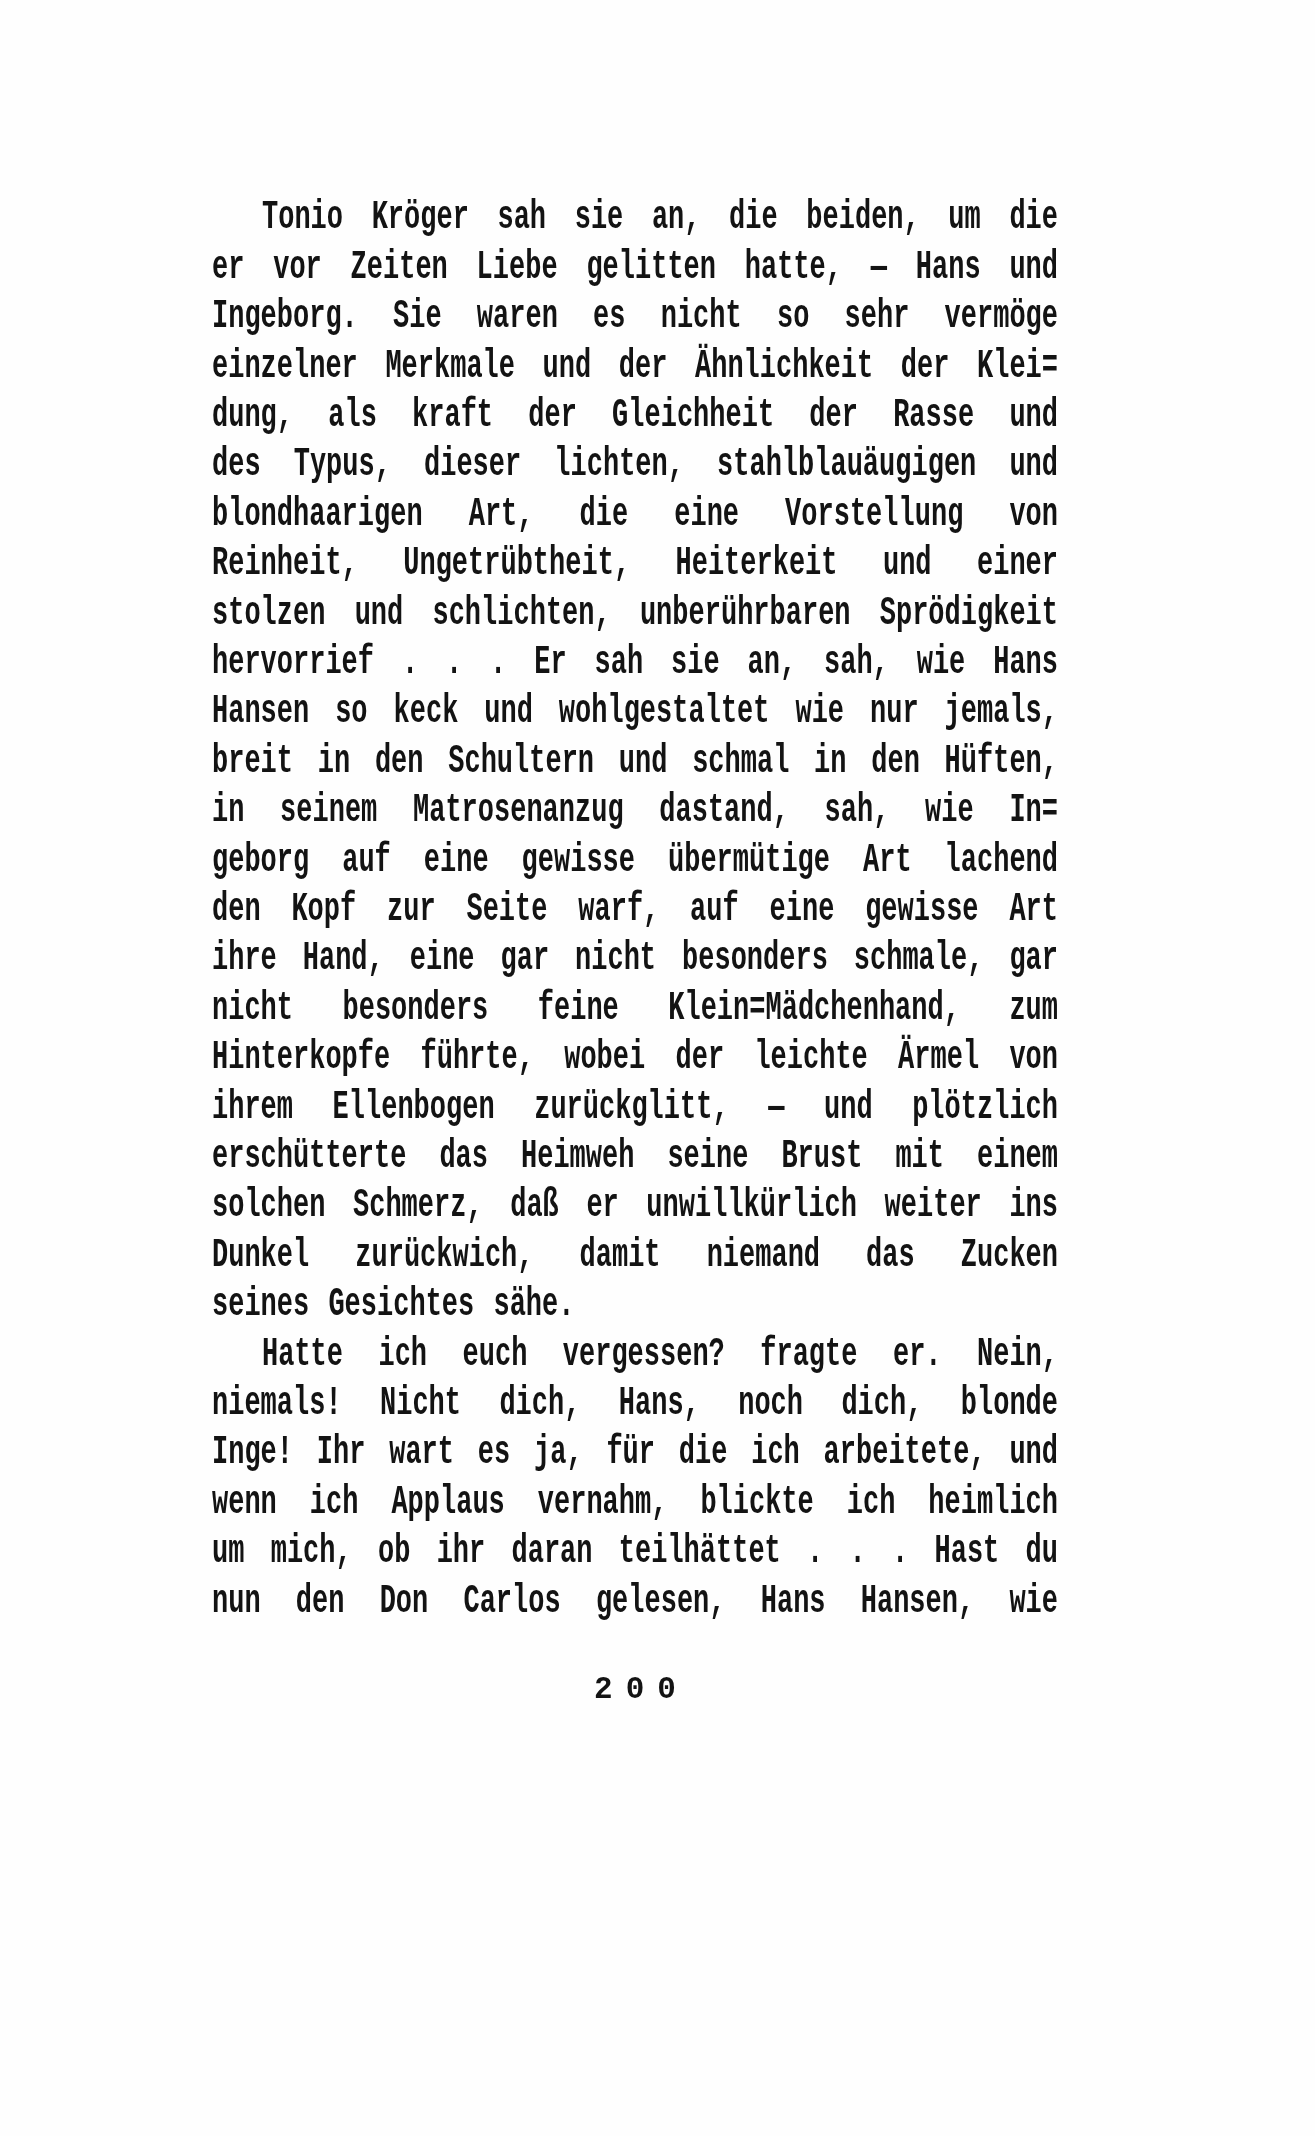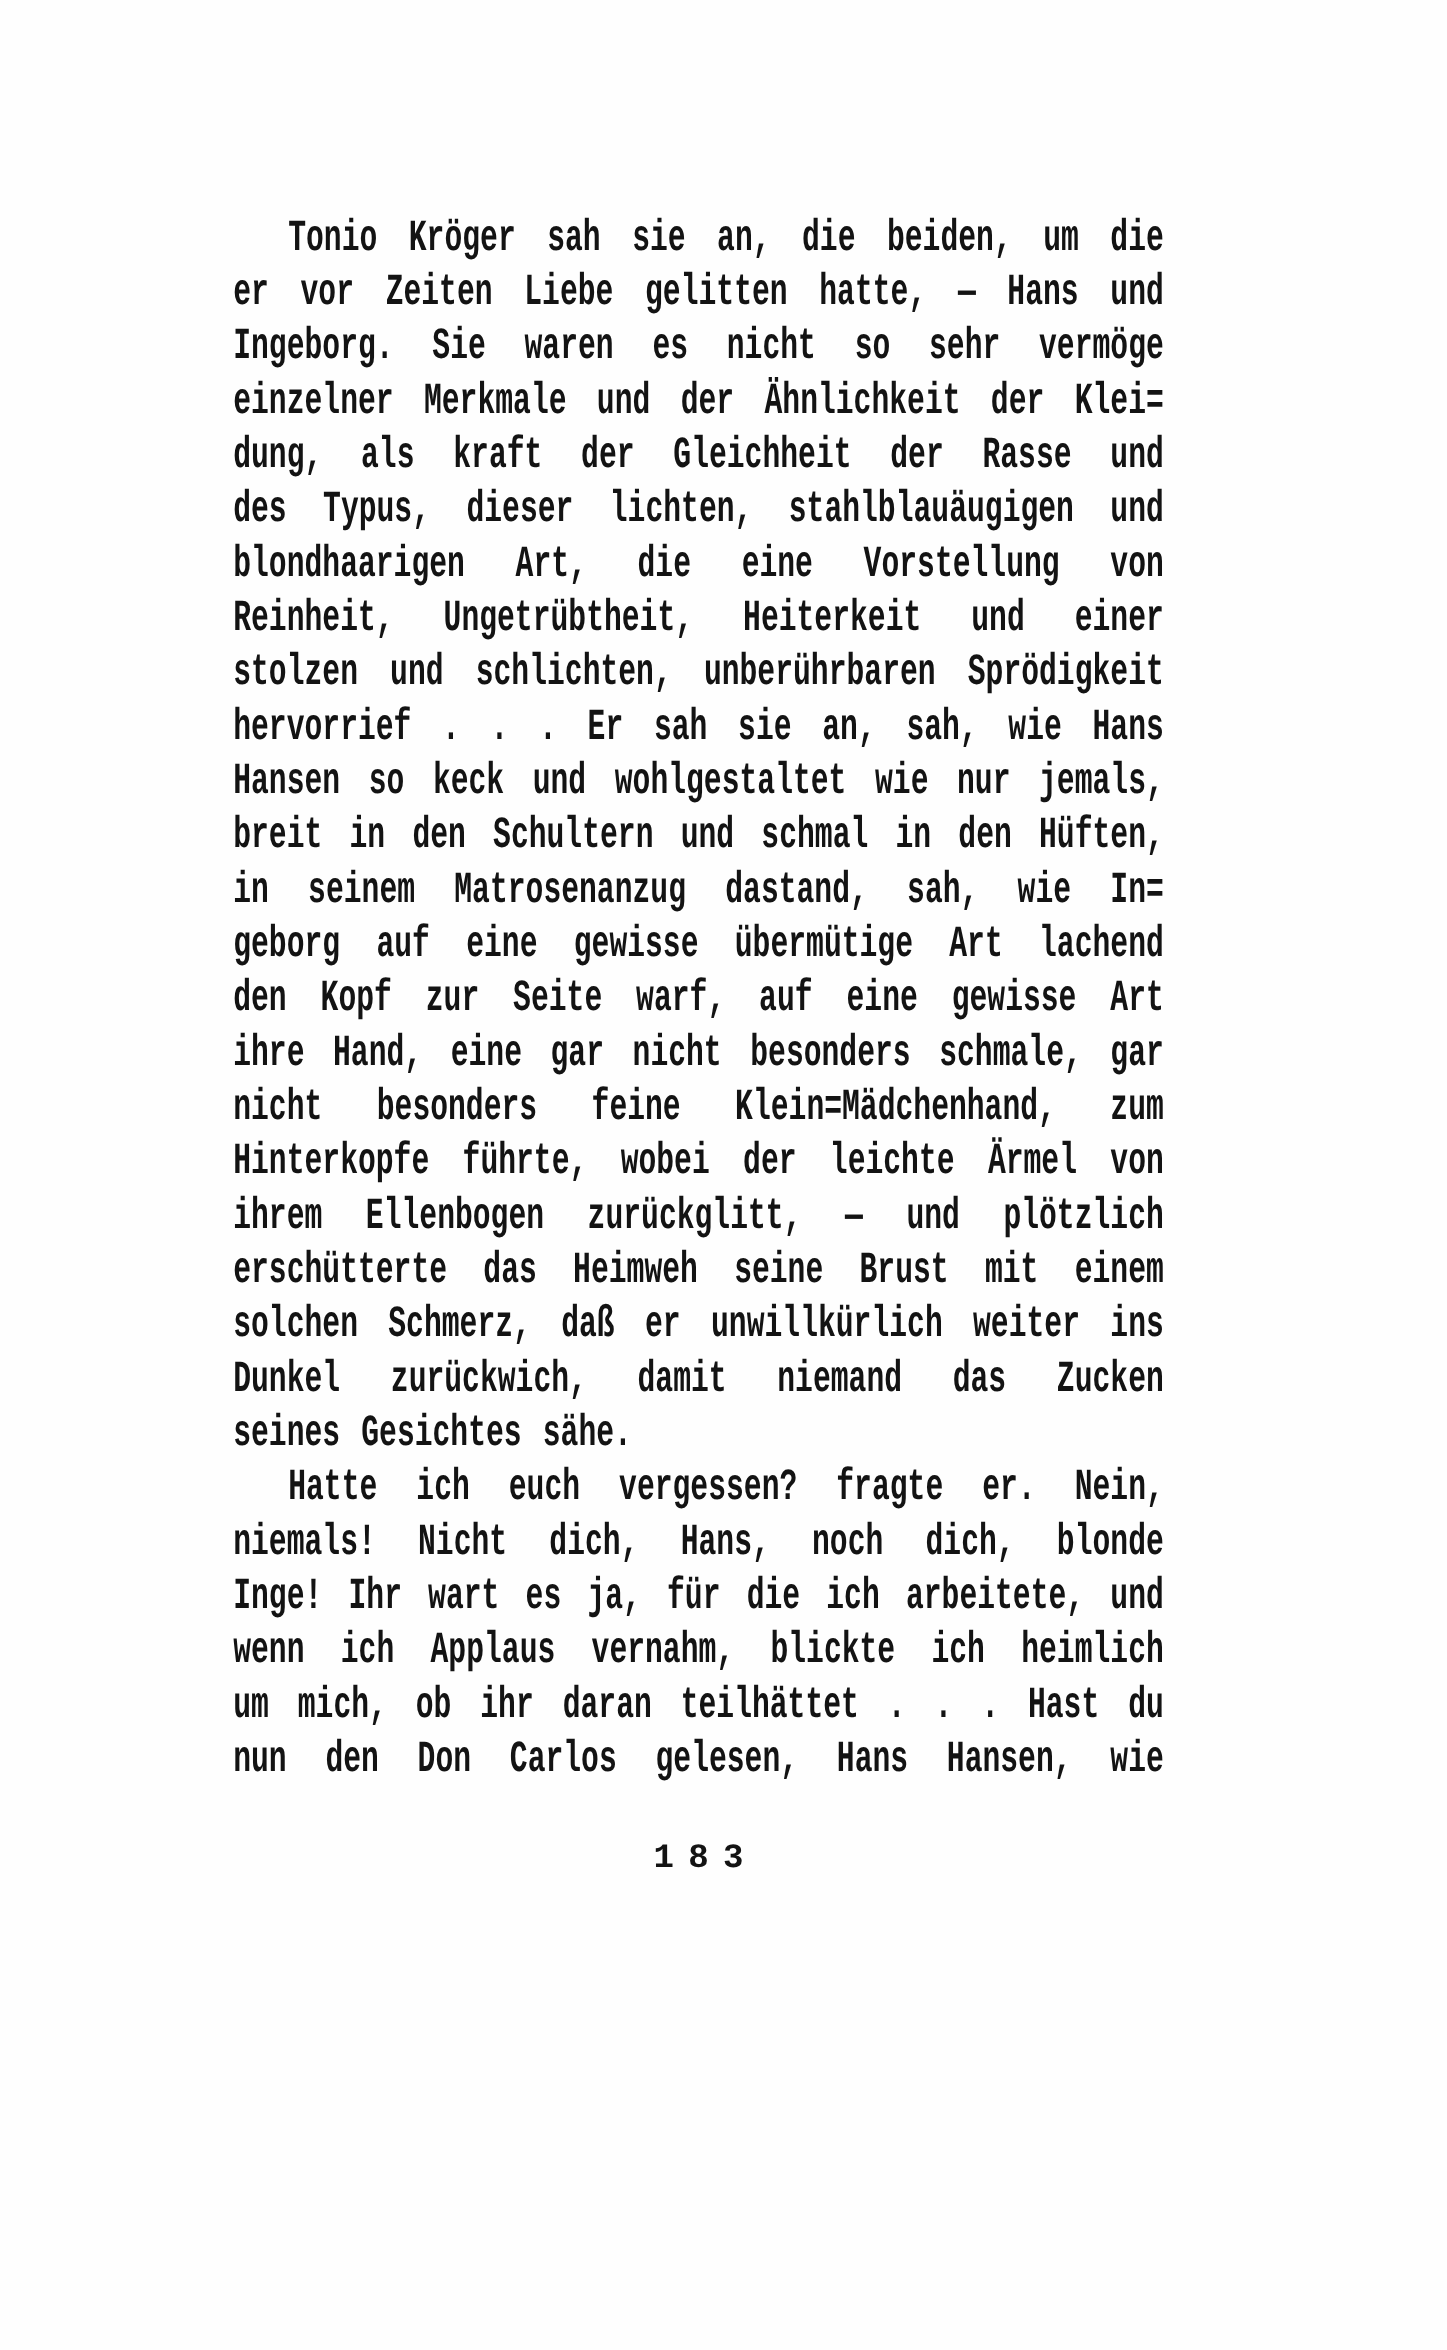--- a/index.html
+++ b/index.html
@@ -93,15 +93,15 @@
       <div class="line indent">Hatte ich euch vergessen? fragte er. Nein,</div>
       <div class="line">niemals! Nicht dich, Hans, noch dich, blonde</div>
       <div class="line">Inge! Ihr wart es ja, für die ich arbeitete, und</div>
       <div class="line">wenn ich Applaus vernahm, blickte ich heimlich</div>
       <div class="line">um mich, ob ihr daran teilhättet . . . Hast du</div>
       <div class="line">nun den Don Carlos gelesen, Hans Hansen, wie</div>
     </div>
 
   </div>
 
-  <div class="page-number">183</div>
+  <div class="page-number">200</div>
 
 </div>
 
 </body></html>

